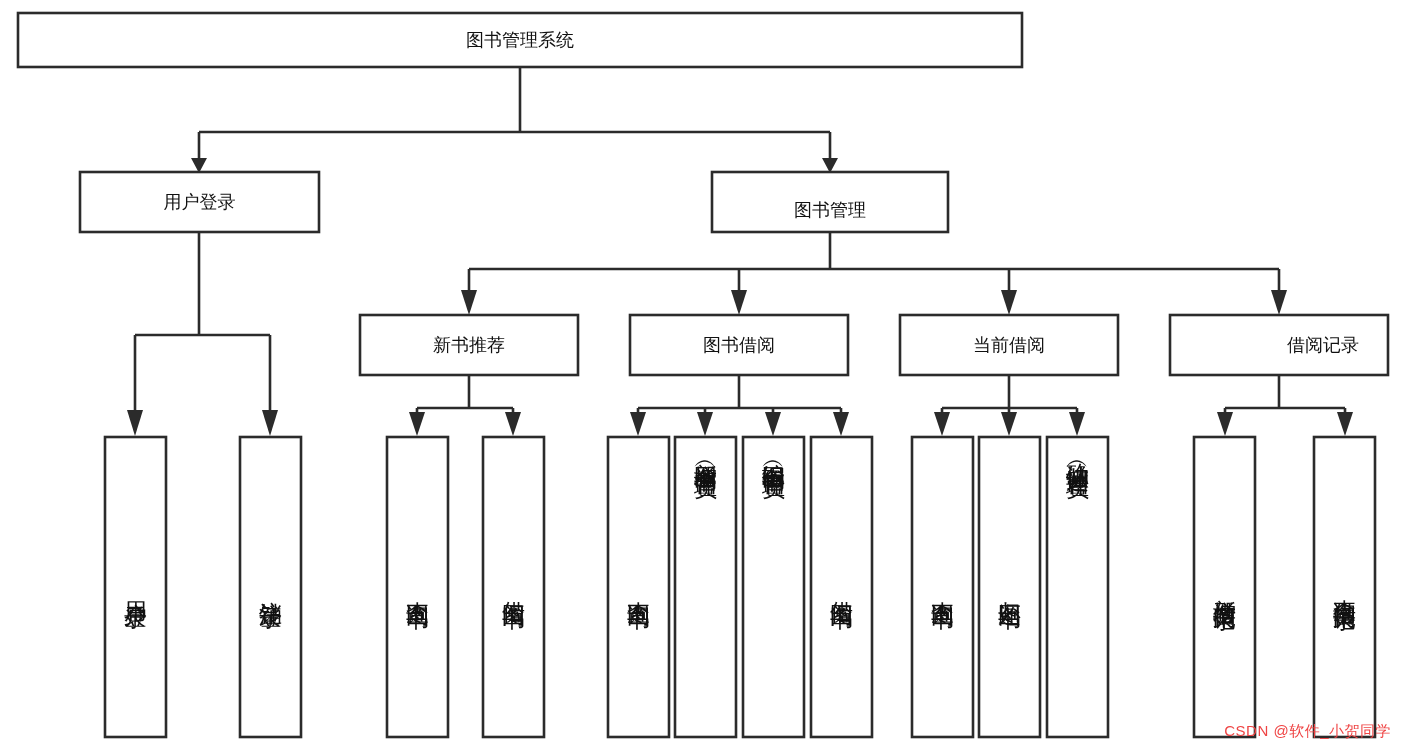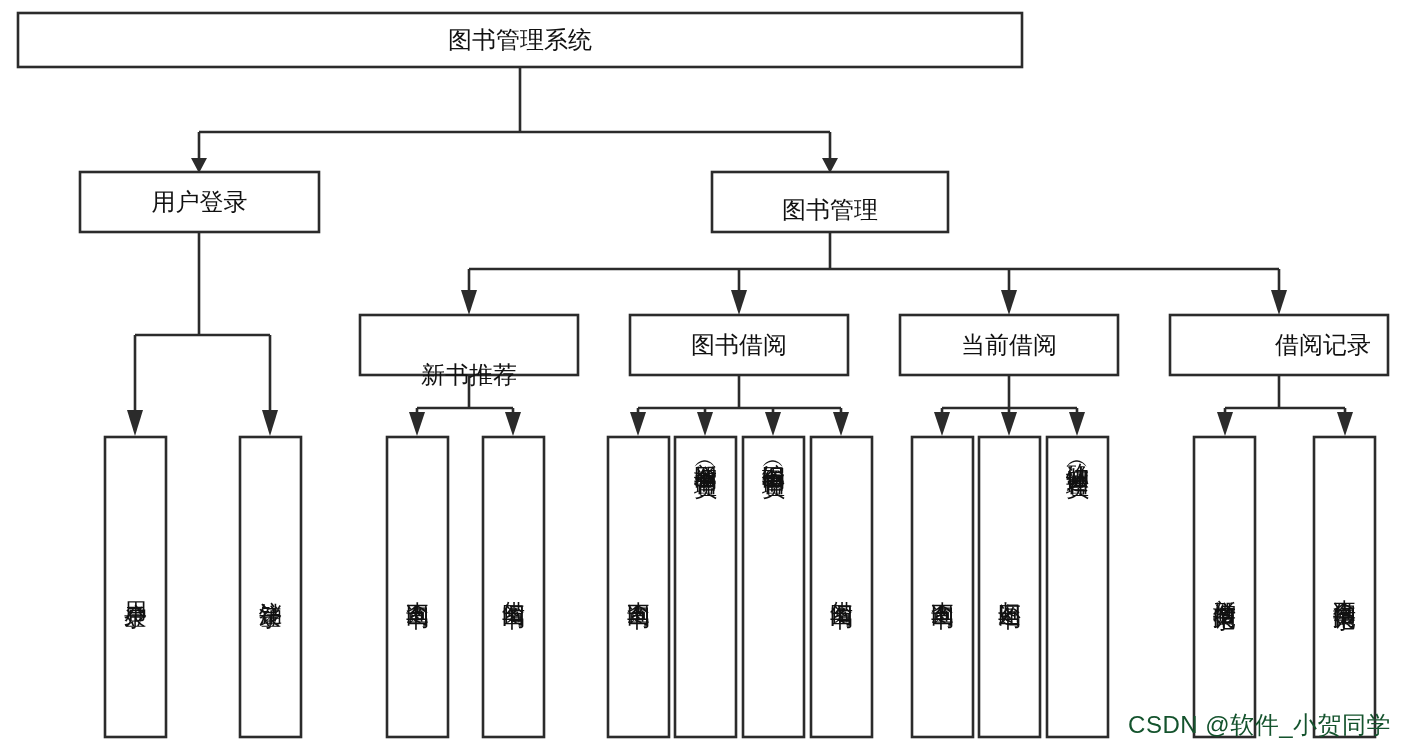--- a/index.html
+++ b/index.html
@@ -61,31 +61,31 @@
   }
   .hlabel-box {
     position: absolute;
     display: flex;
     align-items: center;
     justify-content: center;
     pointer-events: none;
   }
   .hlabel-text {
     font-family: "Liberation Sans", "DejaVu Sans", sans-serif;
-    font-size: 24px;
+    font-size: 18px;
     color: #111111;
     white-space: nowrap;
   }
   #watermark {
     position: absolute;
     right: 14px;
     bottom: 6px;
     font-family: "Liberation Sans", "DejaVu Sans", sans-serif;
-    font-size: 24px;
-    color: #14532d;
+    font-size: 15px;
+    color: #ef4444;
     letter-spacing: 0.5px;
     white-space: nowrap;
   }
 </style>
 </head>
 <body>
 
 <div id="diagram-root">
 
   <svg class="flow" viewBox="0 0 1405 747">
@@ -187,21 +187,21 @@
     <span class="hlabel-text">图书管理系统</span>
   </div>
 
   <div class="hlabel-box" style="left:80px; top:172px; width:239px; height:60px;">
     <span class="hlabel-text">用户登录</span>
   </div>
   <div class="hlabel-box" style="left:712px; top:172px; width:236px; height:76px;">
     <span class="hlabel-text">图书管理</span>
   </div>
 
-  <div class="hlabel-box" style="left:360px; top:315px; width:218px; height:60px;margin-top:30px;">
+  <div class="hlabel-box" style="left:360px; top:315px; width:218px; height:60px;">
     <span class="hlabel-text">新书推荐</span>
   </div>
   <div class="hlabel-box" style="left:630px; top:315px; width:218px; height:60px;border-radius:16px;">
     <span class="hlabel-text">图书借阅</span>
   </div>
   <div class="hlabel-box" style="left:900px; top:315px; width:218px; height:60px;">
     <span class="hlabel-text">当前借阅</span>
   </div>
   <div class="hlabel-box" style="left:1170px; top:315px; width:218px; height:60px;padding-left:44px;">
     <span class="hlabel-text">借阅记录</span>

